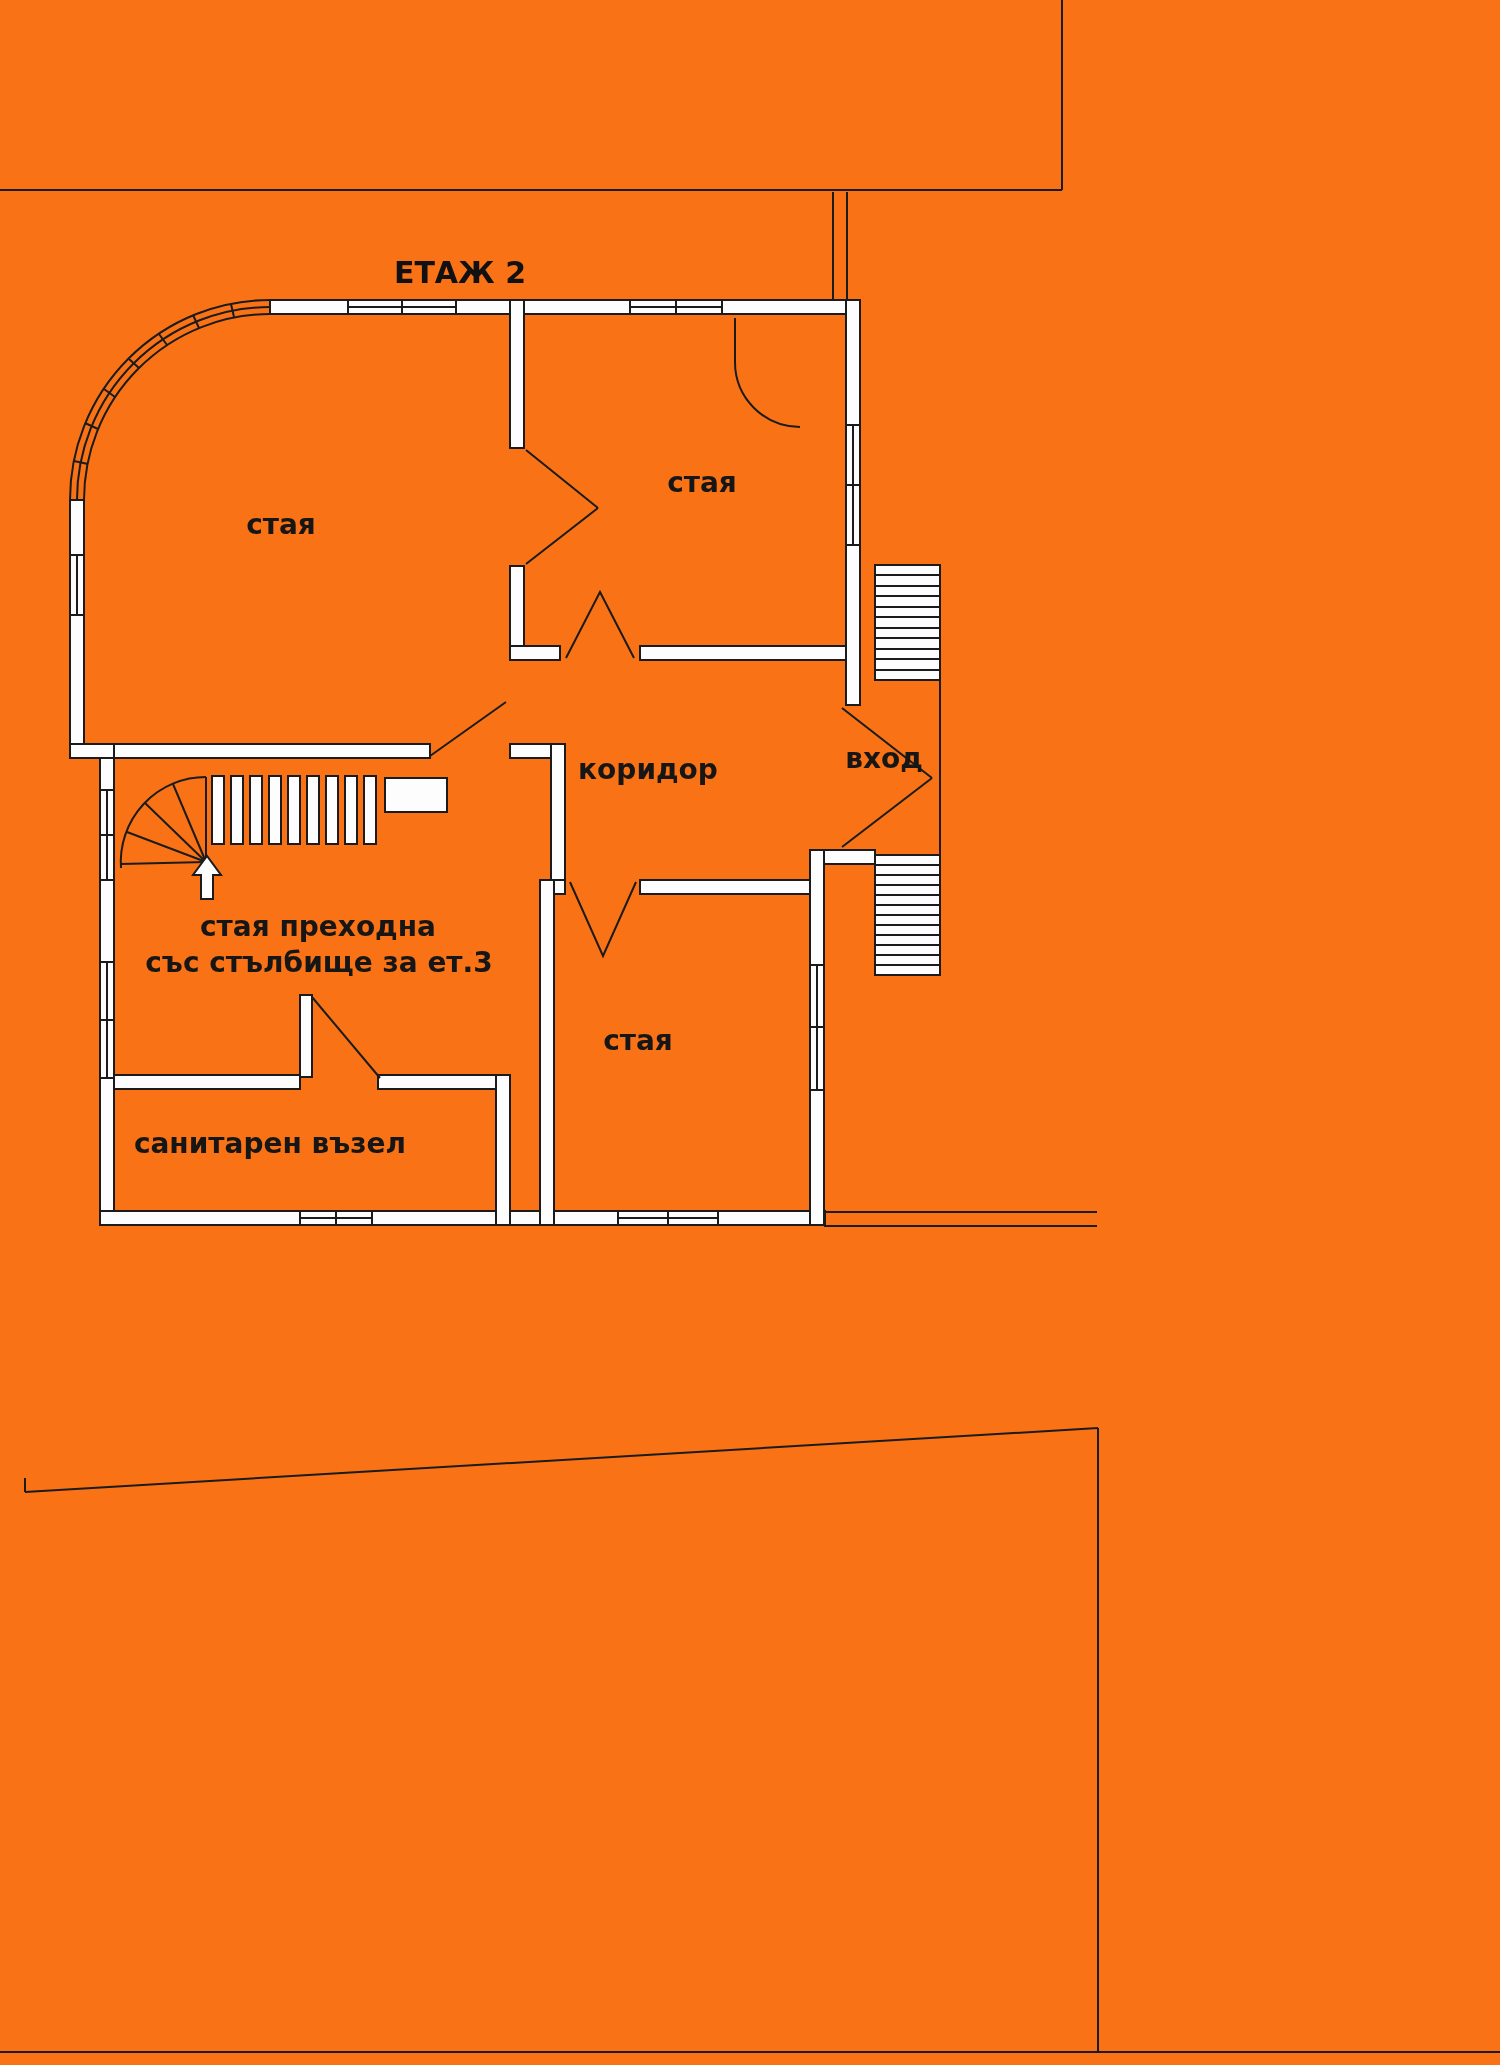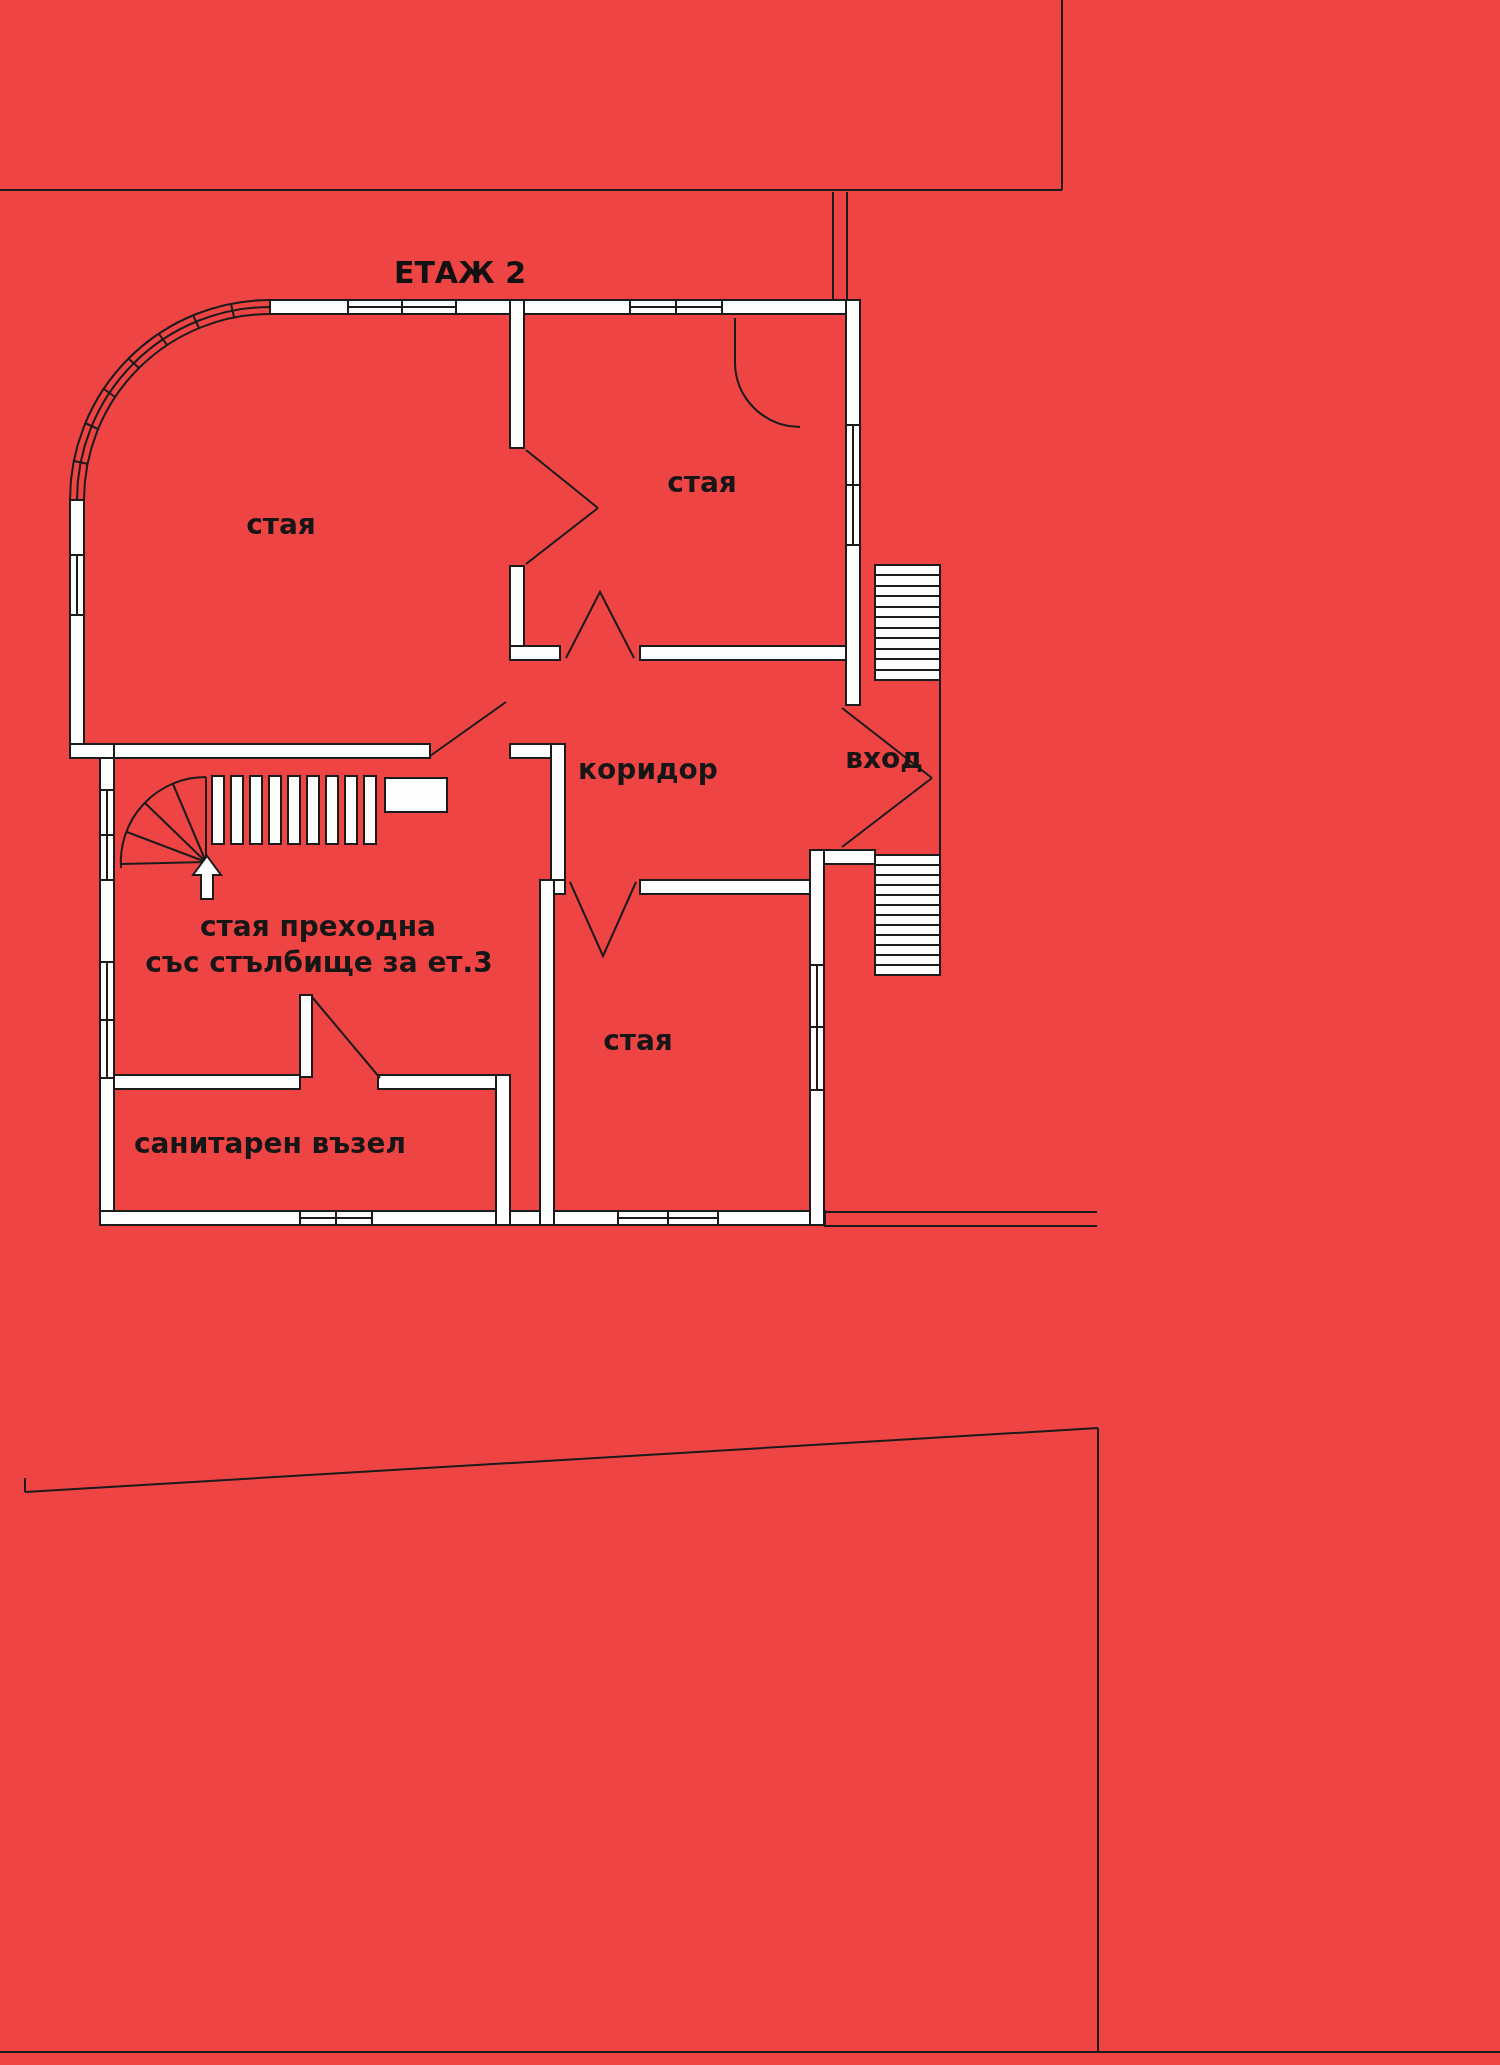--- a/index.html
+++ b/index.html
@@ -1,19 +1,19 @@
 <!DOCTYPE html>
 <html><head>
 <meta charset="utf-8">
 <style>
   html,body{margin:0;padding:0;background:#ffffff;}
   .sheet{
     position:relative;
     width:1500px;height:2065px;
-    background:#ef4444;
+    background:#f97316;
     overflow:hidden;
     font-family:"DejaVu Sans",sans-serif;
   }
   svg{display:block}
   .lbl{
     font-family:"DejaVu Sans","Liberation Sans",sans-serif;
     font-weight:bold;
     font-size:28px;
     fill:#161616;
   }

